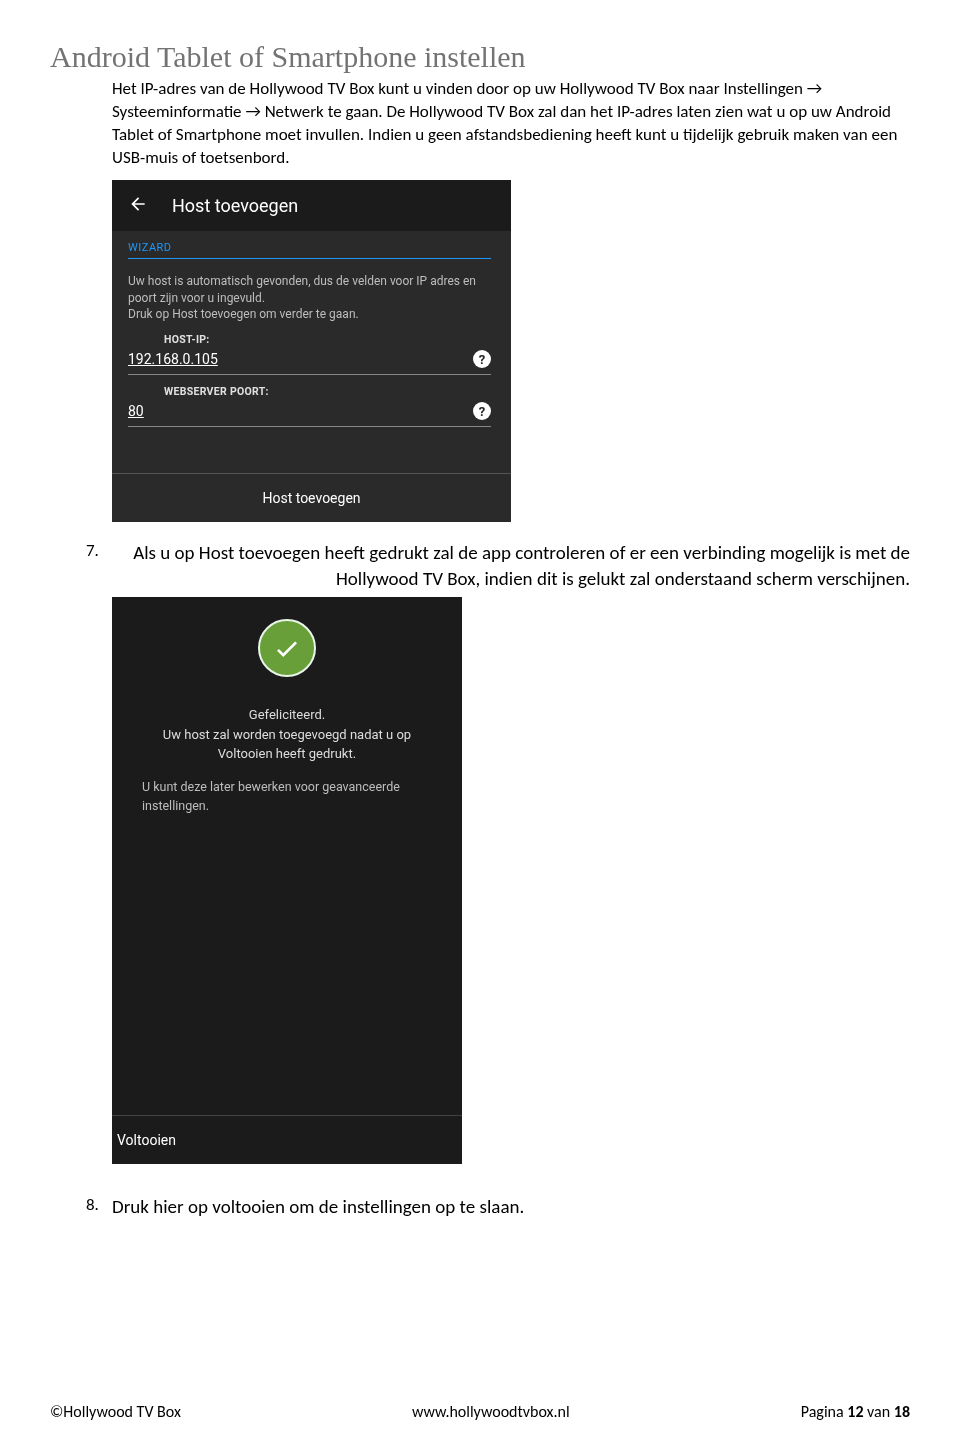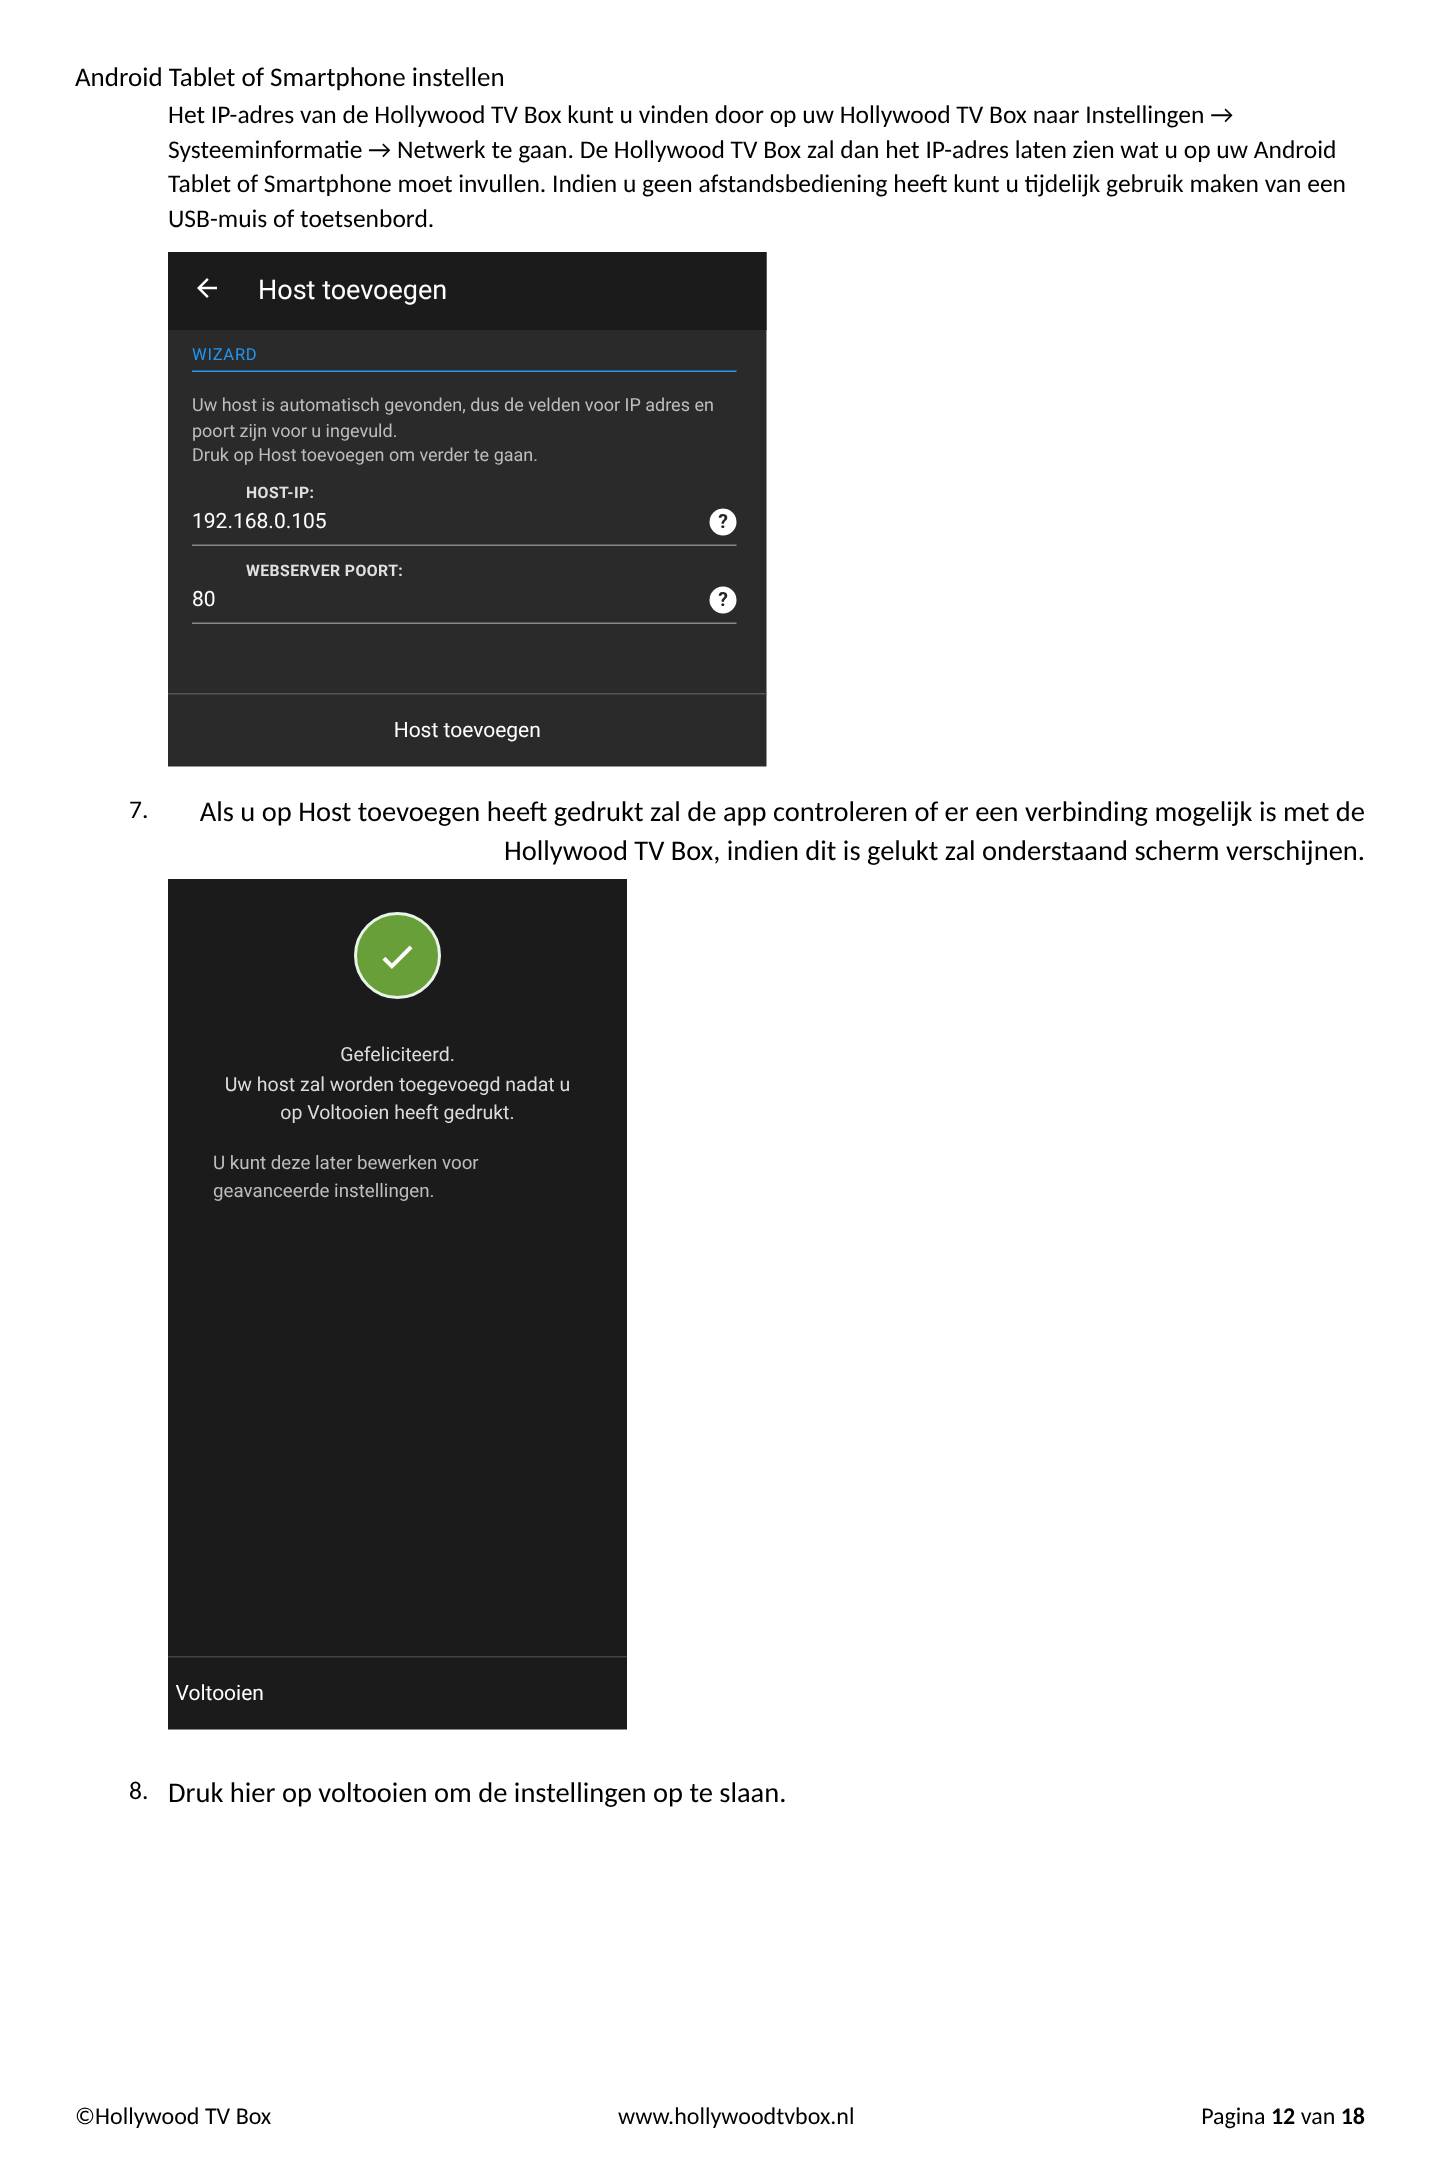--- a/index.html
+++ b/index.html
@@ -7,24 +7,25 @@
     padding: 40px 50px;
     font-family: Calibri, Arial, sans-serif;
     background: #fff;
     color: #000;
     width: 960px;
     box-sizing: border-box;
     min-height: 1445px;
     position: relative;
   }
   .heading {
-    color: #000000;
-    font-size: 18px;
+    color: #737373;
+    font-size: 30px;
     font-weight: 400;
     margin: 0 0 4px 0;
+    font-family: Liberation Serif, serif;
   }
   .para {
     font-size: 17px;
     line-height: 1.35;
     margin: 0 0 10px 62px;
   }
   .list-row {
     display: flex;
     margin: 10px 0 4px 36px;
   }
@@ -80,20 +81,21 @@
     font-weight: bold;
     letter-spacing: 0.3px;
     margin-top: 8px;
     margin-left: 36px;
   }
   .ss-field-row {
     display: flex;
     align-items: center;
     justify-content: flex-end;
     margin: 4px 0 6px 0;
+    text-decoration: underline;
   }
   .ss-field-value {
     color: #fff;
     font-size: 14px;
     flex: 1;
   }
   .ss-help-icon {
     width: 18px;
     height: 18px;
     border-radius: 50%;
@@ -114,21 +116,21 @@
     height: 36px;
     border-bottom: 1px solid #555;
   }
   .ss-action {
     padding: 16px 0;
     text-align: center;
     font-size: 14px;
     color: #fff;
   }
   .ss2 {
-    width: 306px;
+    width: 350px;
     background: #1b1b1b;
     color: #ccc;
     font-family: Roboto, Arial, sans-serif;
     margin: 6px 0 30px 62px;
     padding-top: 22px;
   }
   .ss2-check {
     width: 54px;
     height: 54px;
     border-radius: 50%;

